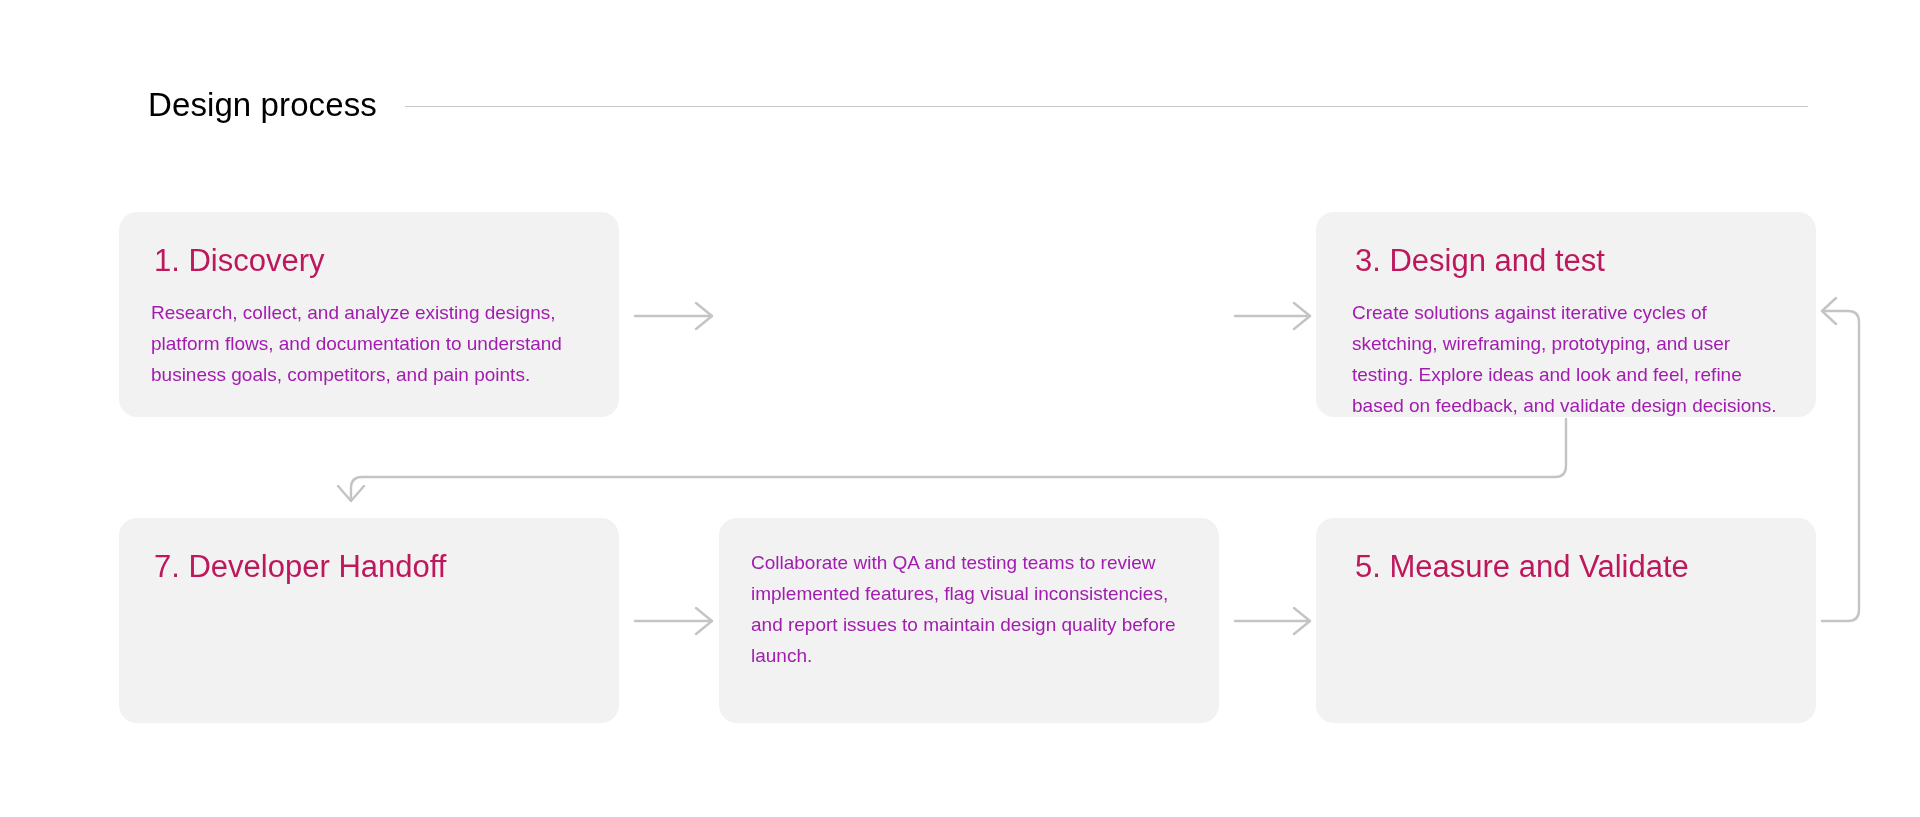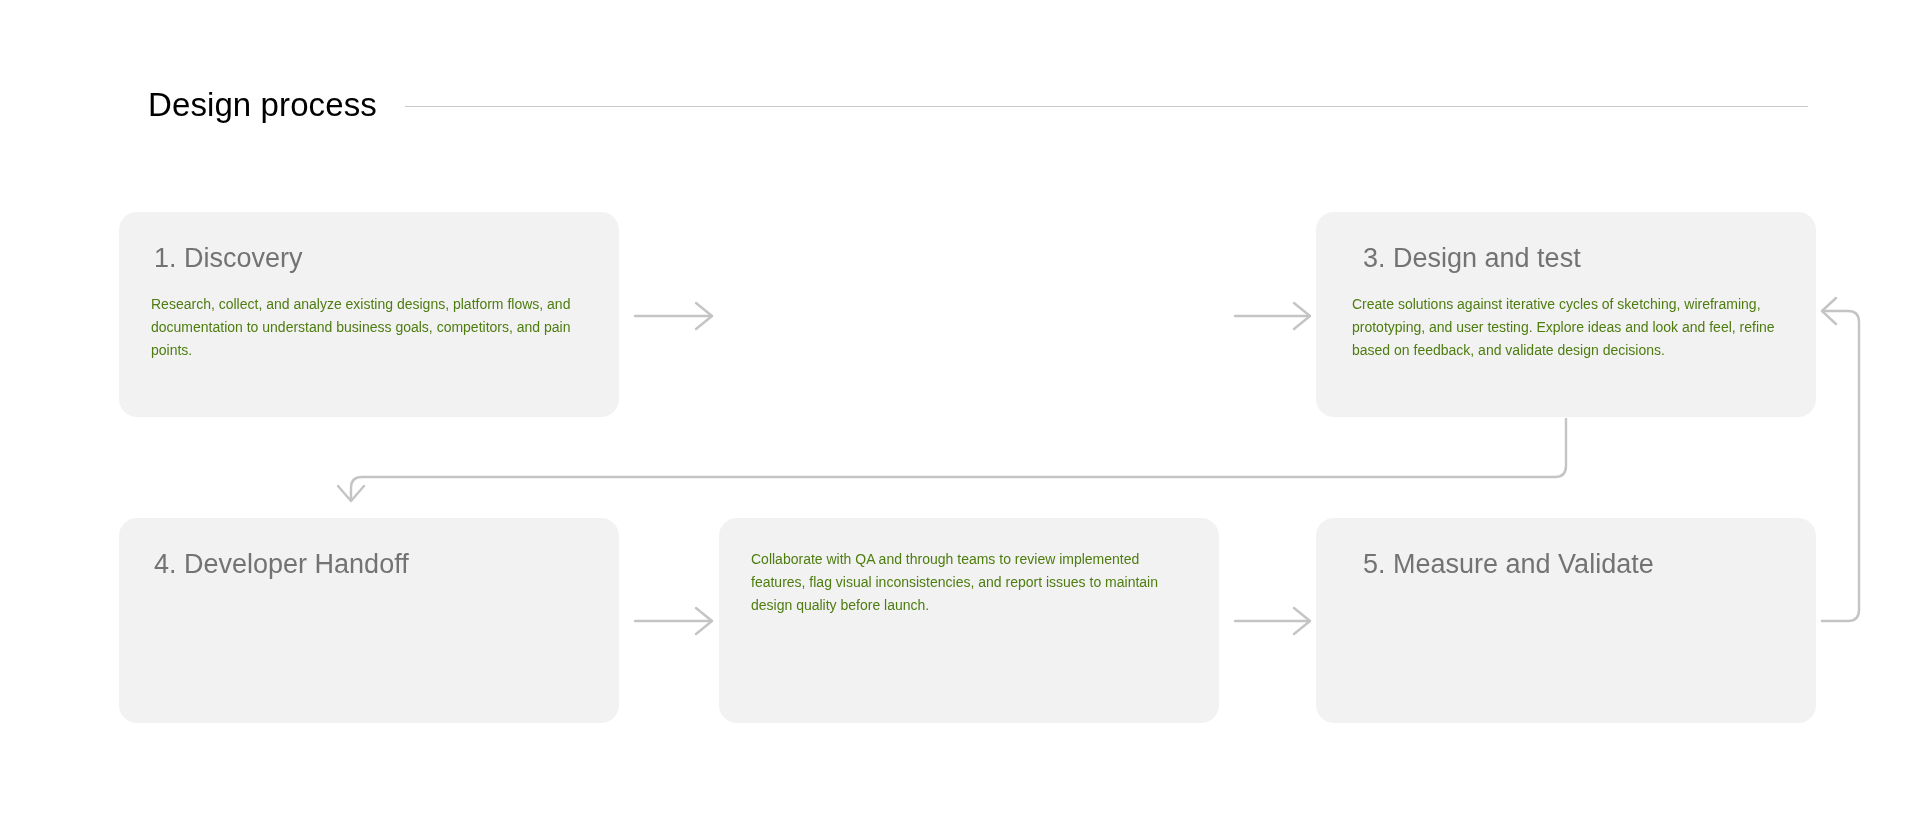--- a/index.html
+++ b/index.html
@@ -66,35 +66,35 @@
 
   .card.col1 { left: 119px; }
   .card.col2 { left: 719px; }
   .card.col3 { left: 1319px; }
 
   
   .card.col3.row1 { left: 1316px; }
   .card.col3.row2 { left: 1316px; }
 
   .card-title {
-    font-size: 27px;
+    font-size: 31px;
     font-weight: 400;
-    color: #737373;
+    color: #be185d;
     line-height: 1.2;
     margin-bottom: 19px;
     white-space: nowrap;
   }
   .card.col1 .card-title,
   .card.col2 .card-title { padding-left: 3px; }
-  .card.col3 .card-title { padding-left: 7px; margin-left: 8px; }
+  .card.col3 .card-title { padding-left: 7px; }
 
   .card-body {
-    font-size: 14px;
+    font-size: 19px;
     font-weight: 400;
-    color: #4d7c0f;
+    color: #a21caf;
     line-height: 1.63;
     max-width: 432px;
   }
   .card.col3 .card-body { padding-left: 4px; }
 
   
   .connector {
     position: absolute;
     pointer-events: none;
   }
@@ -173,25 +173,25 @@
       <div class="card-body">Research, collect, and analyze existing designs, platform flows, and documentation to understand business goals, competitors, and pain points.</div>
     </div>
 
 
     <div class="card col3 row1">
       <div class="card-title">3. Design and test</div>
       <div class="card-body">Create solutions against iterative cycles of sketching, wireframing, prototyping, and user testing. Explore ideas and look and feel, refine based on feedback, and validate design decisions.</div>
     </div>
 
     <div class="card col1 row2">
-      <div class="card-title">4. Developer Handoff</div>
+      <div class="card-title">7. Developer Handoff</div>
     </div>
 
     <div class="card col2 row2">
-      <div class="card-body">Collaborate with QA and through teams to review implemented features, flag visual inconsistencies, and report issues to maintain design quality before launch.</div>
+      <div class="card-body">Collaborate with QA and testing teams to review implemented features, flag visual inconsistencies, and report issues to maintain design quality before launch.</div>
     </div>
 
     <div class="card col3 row2">
       <div class="card-title">5. Measure and Validate</div>
     </div>
 
   </div>
 </div>
 
 </body></html>

